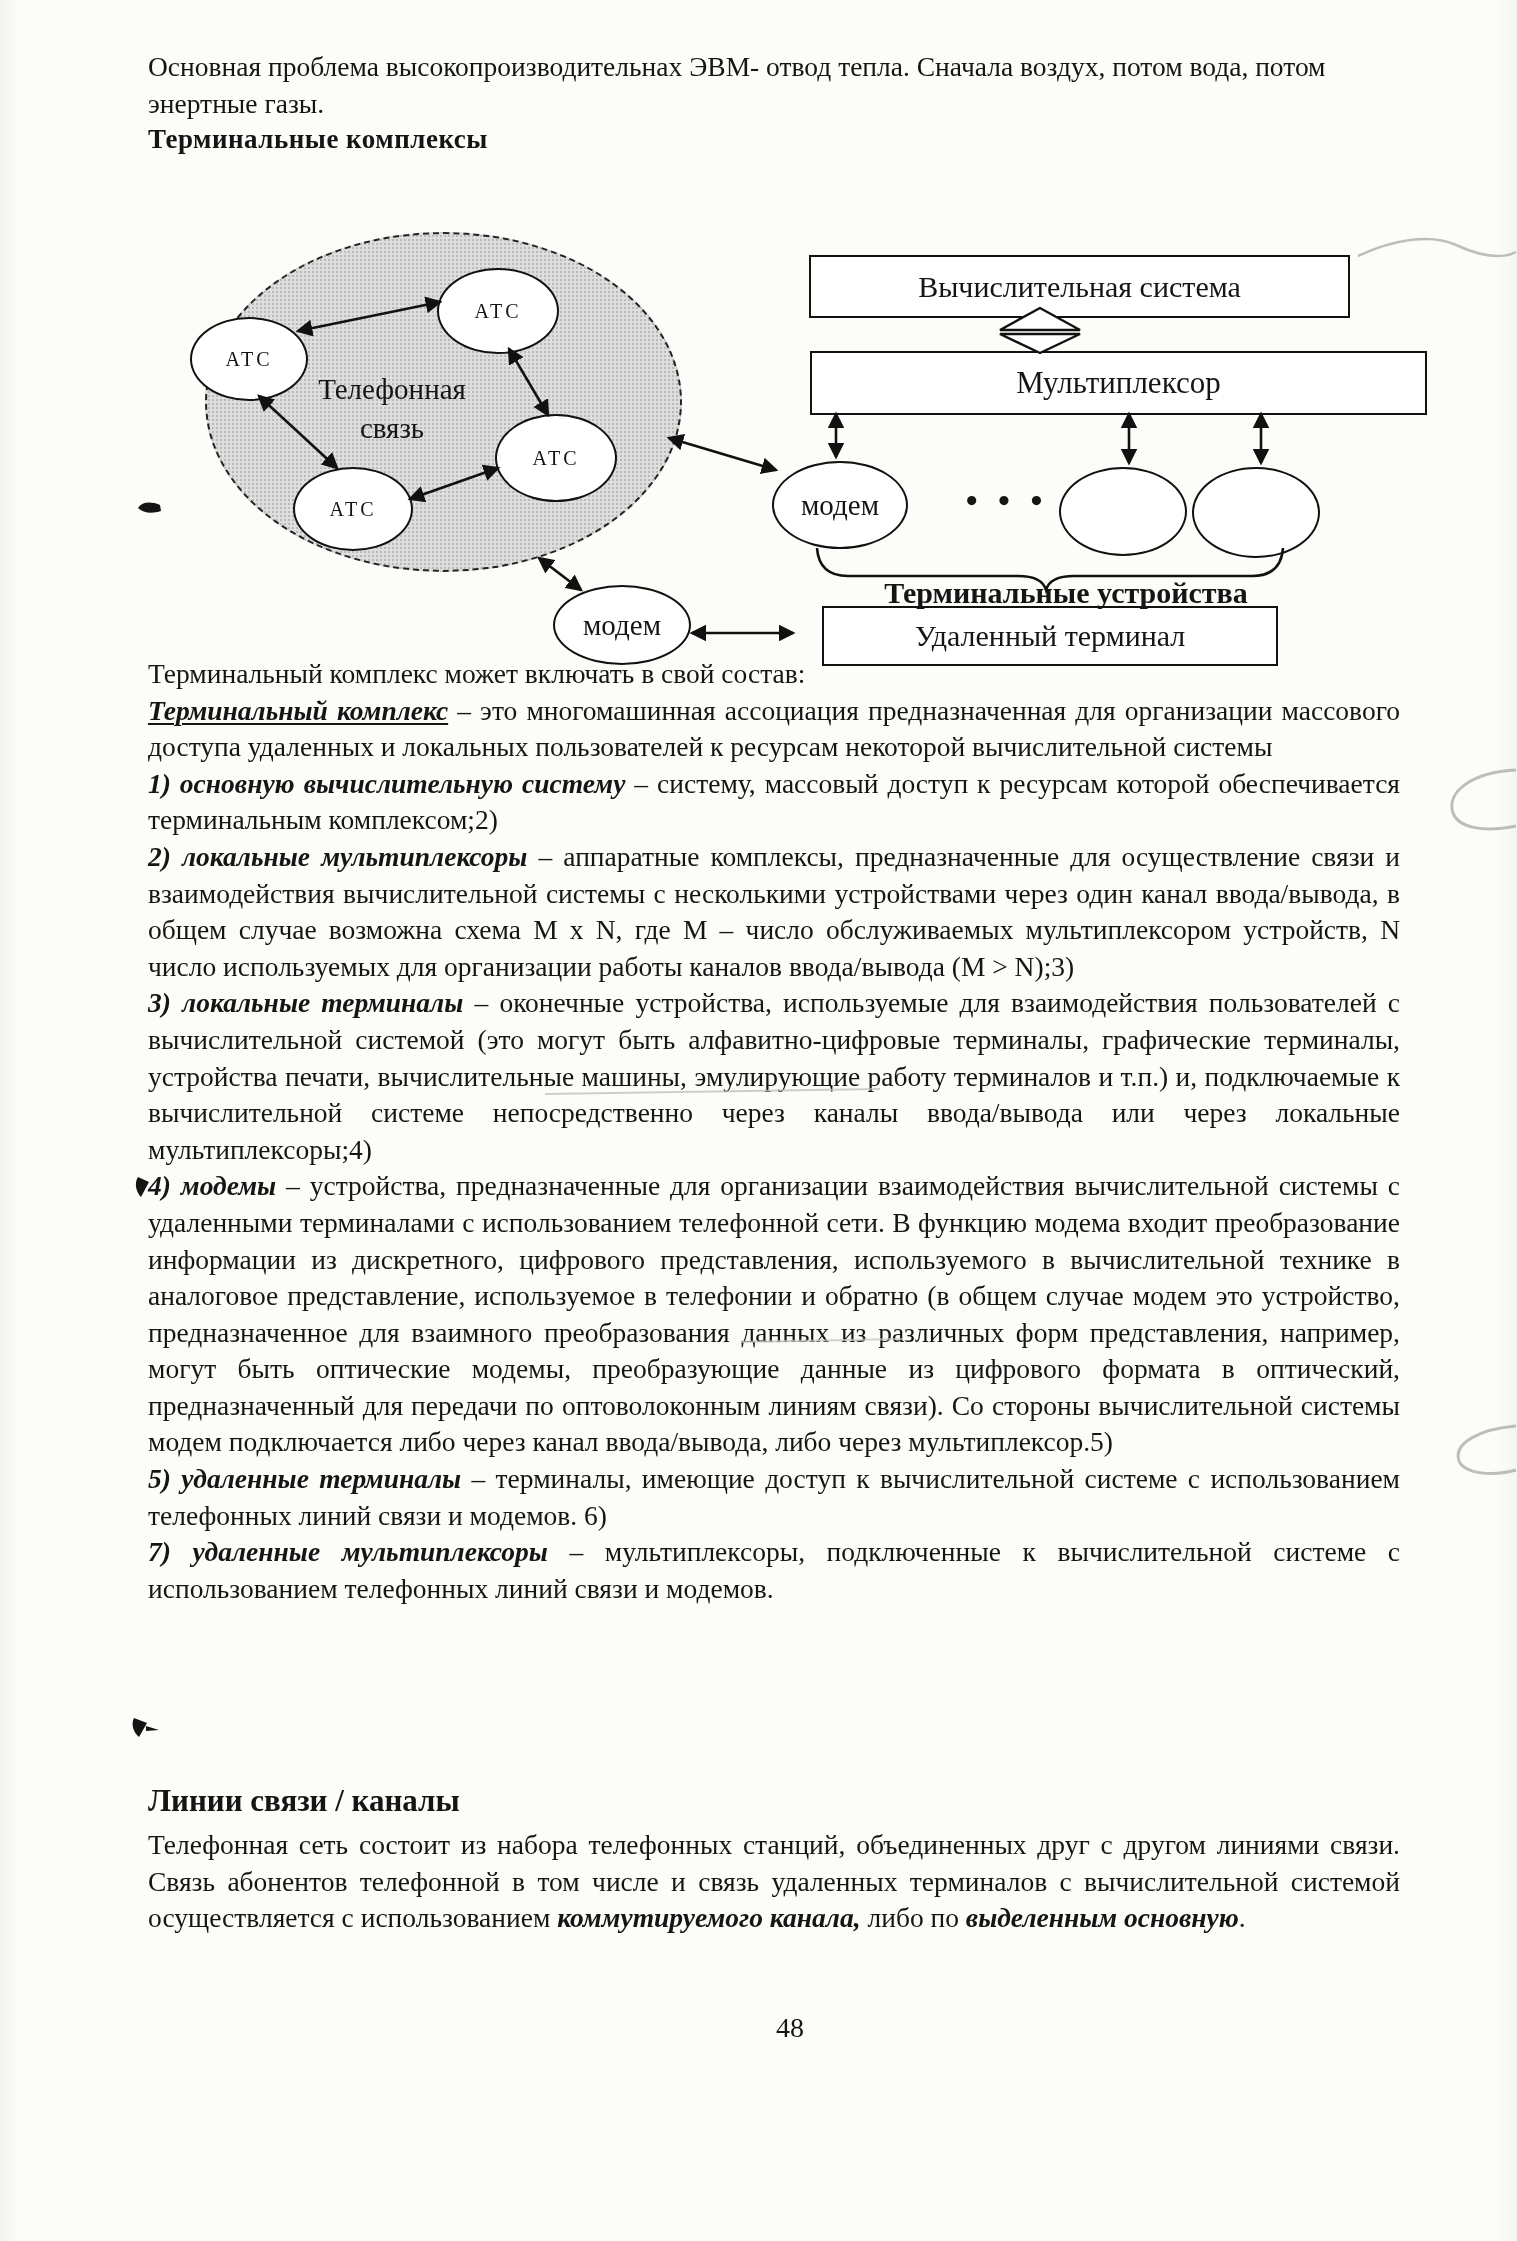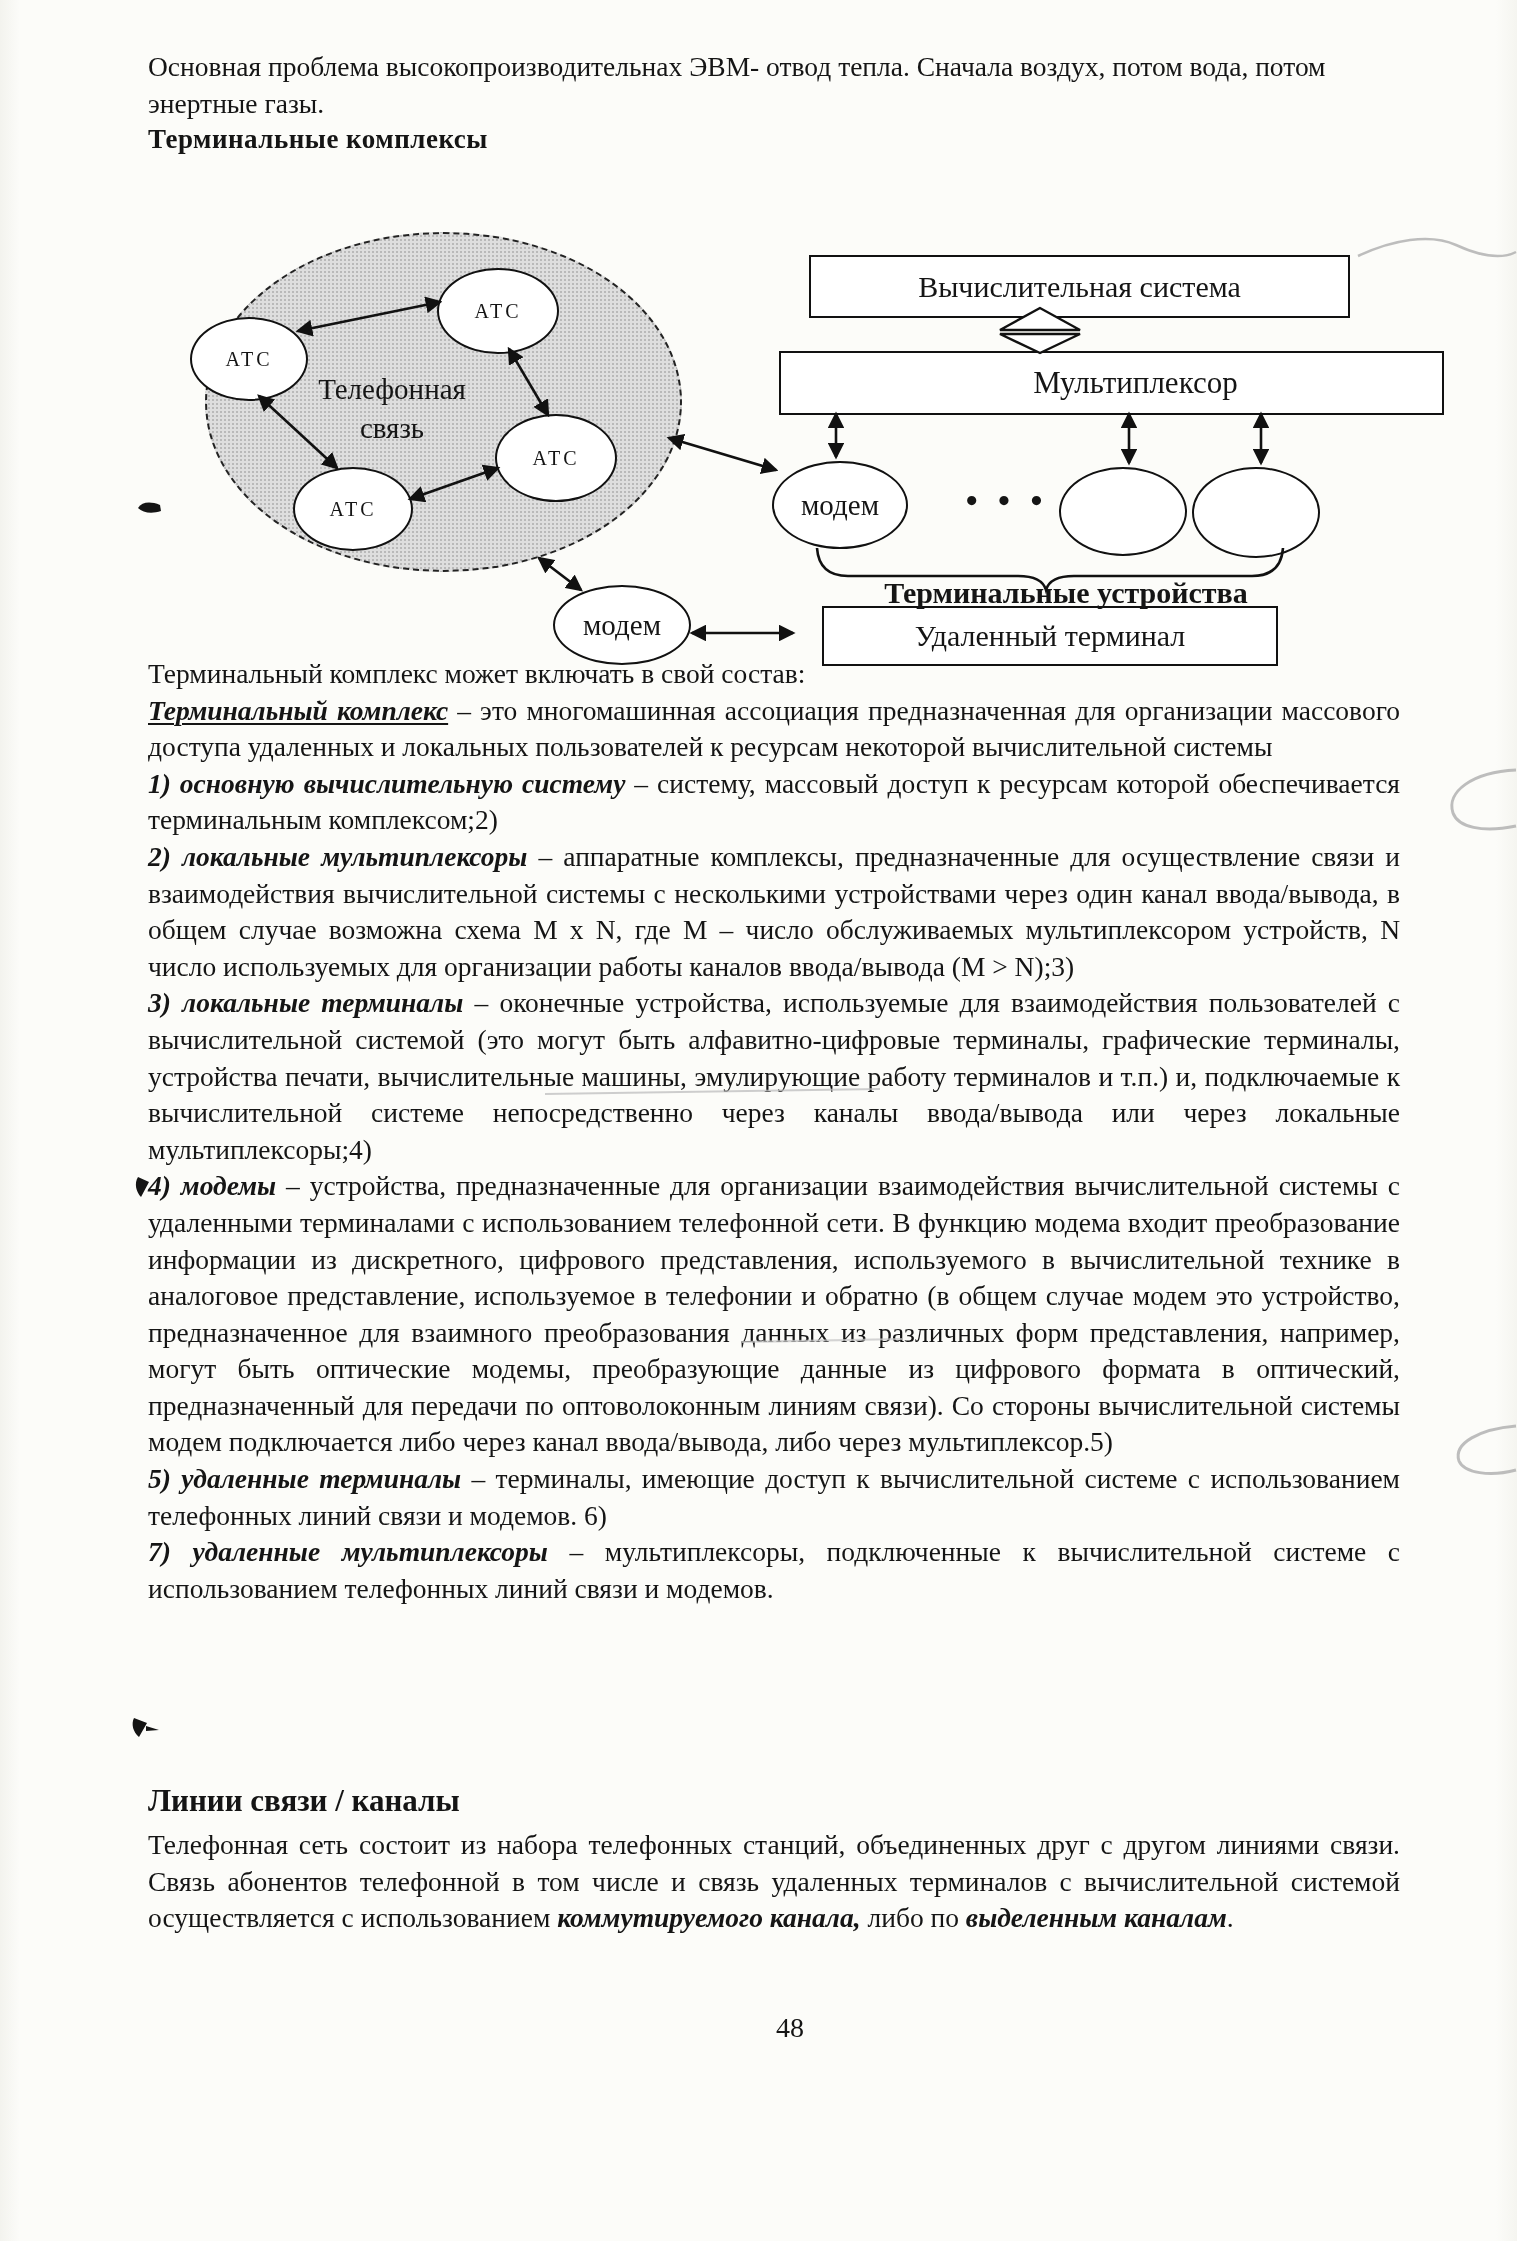--- a/index.html
+++ b/index.html
@@ -27,21 +27,21 @@
   .cloud-label{left:278px;top:370px;width:228px;text-align:center;font-size:29px;line-height:39px;z-index:2;}
   .atc{background:#fff;border:2.5px solid #111;border-radius:50%;display:flex;align-items:center;
        justify-content:center;font-size:20px;letter-spacing:3px;z-index:4;}
   .atc1{left:437px;top:268px;width:118px;height:82px;}
   .atc2{left:190px;top:317px;width:114px;height:80px;}
   .atc3{left:495px;top:414px;width:118px;height:84px;}
   .atc4{left:293px;top:467px;width:116px;height:80px;}
   .dbox{border:2.5px solid #111;background:#fff;display:flex;align-items:center;justify-content:center;
         font-weight:400;z-index:2;margin-left:24px;}
   .vs-box{left:785px;top:255px;width:537px;height:59px;font-size:30px;}
-  .mux-box{left:755px;top:351px;width:613px;height:60px;font-size:31px;padding-left:48px;}
+  .mux-box{left:786px;top:351px;width:613px;height:60px;font-size:31px;}
   .rt-box{left:798px;top:606px;width:452px;height:56px;font-size:30px;}
   .ell{background:#fff;border:2px solid #111;border-radius:50%;display:flex;align-items:center;
        justify-content:center;z-index:2;}
   .modem1{left:772px;top:461px;width:132px;height:84px;font-size:29px;}
   .ell2{left:1059px;top:467px;width:124px;height:85px;}
   .ell3{left:1192px;top:467px;width:124px;height:87px;}
   .modem2{left:553px;top:585px;width:134px;height:76px;font-size:29px;}
   .dots{left:952px;top:482px;width:110px;text-align:center;font-size:34px;font-weight:bold;letter-spacing:6px;z-index:2;}
   .tdev{left:800px;top:576px;width:532px;text-align:center;font-size:30px;font-weight:600;z-index:3;}
   svg.overlay{position:absolute;left:0;top:0;z-index:6;pointer-events:none;}
@@ -83,21 +83,21 @@
   <p><span class="lead">1) основную вычислительную систему</span><span> – систему, массовый доступ к ресурсам которой обеспечивается терминальным комплексом;2)</span></p>
   <p><span class="lead">2) локальные мультиплексоры</span><span> – аппаратные комплексы, предназначенные для осуществление связи и взаимодействия вычислительной системы с несколькими устройствами через один канал ввода/вывода, в общем случае возможна схема M x N, где M – число обслуживаемых мультиплексором устройств, N число используемых для организации работы каналов ввода/вывода (M &gt; N);3)</span></p>
   <p><span class="lead">3) локальные терминалы</span><span> – оконечные устройства, используемые для взаимодействия пользователей с вычислительной системой (это могут быть алфавитно-цифровые терминалы, графические терминалы, устройства печати, вычислительные машины, эмулирующие работу терминалов и т.п.)  и, подключаемые к вычислительной системе непосредственно через каналы ввода/вывода или через локальные мультиплексоры;4)</span></p>
   <p><span class="lead">4) модемы</span><span> – устройства, предназначенные для организации взаимодействия вычислительной системы с удаленными терминалами с использованием телефонной сети. В функцию модема входит преобразование информации из дискретного, цифрового представления, используемого в вычислительной технике в аналоговое представление, используемое в телефонии и обратно (в общем случае модем это устройство, предназначенное для взаимного преобразования данных из различных форм представления, например, могут быть оптические модемы, преобразующие данные из цифрового формата в оптический, предназначенный для передачи по оптоволоконным линиям связи). Со стороны вычислительной системы модем подключается либо через канал ввода/вывода, либо через мультиплексор.5)</span></p>
   <p><span class="lead">5) удаленные терминалы</span><span> – терминалы, имеющие доступ к вычислительной системе с использованием телефонных линий связи и модемов. 6)</span></p>
   <p><span class="lead">7) удаленные мультиплексоры</span><span> – мультиплексоры, подключенные к вычислительной системе с использованием телефонных линий связи и модемов.</span></p>
 </div>
 
 <div class="abs h2">Линии связи / каналы</div>
 <div class="abs p-lines">
-  <span>Телефонная сеть состоит из набора телефонных станций, объединенных друг с другом линиями связи. Связь абонентов телефонной в том числе и связь удаленных терминалов с вычислительной системой осуществляется с использованием </span><span class="bi">коммутируемого канала,</span><span> либо по </span><span class="bi">выделенным каналам</span><span>.</span>
+  <span>Телефонная сеть состоит из набора телефонных станций, объединенных друг с другом линиями связи. Связь абонентов телефонной в том числе и связь удаленных терминалов с вычислительной системой осуществляется с использованием </span><span class="bi">коммутируемого канала,</span><span> либо по </span><span class="bi">выделенным основную</span><span>.</span>
 </div>
 
 <div class="abs pagenum">48</div>
 
 <svg class="overlay" width="1517" height="2241" viewBox="0 0 1517 2241">
   <defs>
     <marker id="ah" viewBox="0 0 10 10" refX="8.5" refY="5" markerWidth="6.5" markerHeight="6.5" orient="auto-start-reverse">
         <path d="M0,0 L10,5 L0,10 z" fill="#111"></path>
       </marker>
   </defs>

